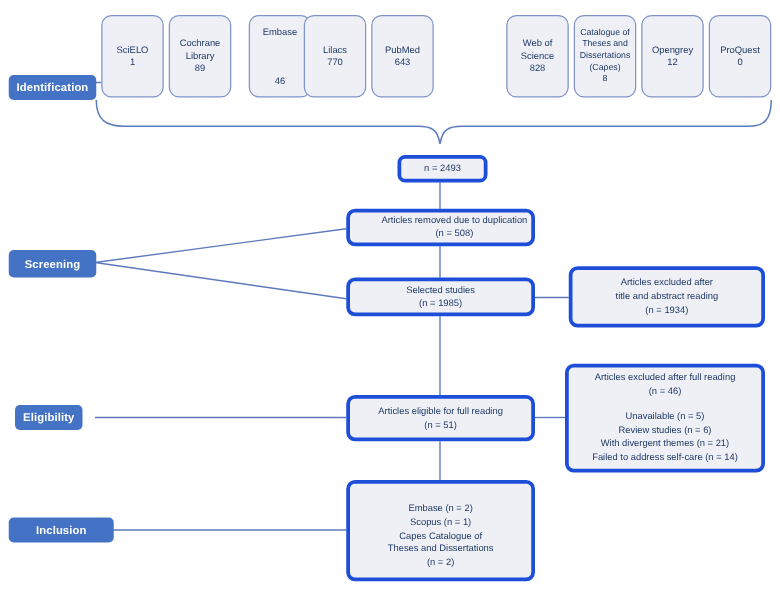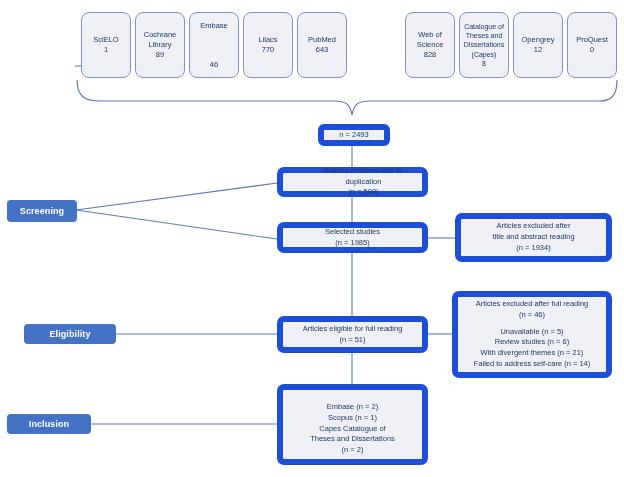--- a/index.html
+++ b/index.html
@@ -23,21 +23,21 @@
   .src-box{
     position:absolute;z-index:2;top:12px;width:50px;height:66px;
     background:#eef0f6;border:1px solid #8093c8;border-radius:8px;
     box-sizing:border-box;
     display:flex;flex-direction:column;align-items:center;justify-content:center;
     text-align:center;color:#1f3864;font-size:7.5px;line-height:1.3;
     padding:1px;
   }
   .flow-box{
     position:absolute;z-index:2;
-    background:#eef0f6;border:6px solid #1d4ed8;border-radius:7px;
+    background:#eef0f6;border:3px solid #1d4ed8;border-radius:7px;
     box-sizing:border-box;
     display:flex;flex-direction:column;align-items:center;justify-content:center;
     text-align:center;color:#1f3864;font-size:7.5px;line-height:1.45;
     padding:2px;
   }
   .spacer{height:9px;}
 </style>
 </head>
 <body>
 
@@ -56,33 +56,34 @@
 
     <path d="M76 210 L277 183" stroke="#5c7abd" stroke-width="1.1"></path>
     <path d="M76 210 L277 239" stroke="#5c7abd" stroke-width="1.1"></path>
 
     <path d="M428 238 L455 238" stroke="#5c7abd" stroke-width="1.1"></path>
     <path d="M76 334 L277 334" stroke="#5c7abd" stroke-width="1.1"></path>
     <path d="M428 334 L452 334" stroke="#5c7abd" stroke-width="1.1"></path>
     <path d="M76 424 L277 424" stroke="#5c7abd" stroke-width="1.1"></path>
   </svg>
 
+  <div class="stage-label" style="left:7px;top:60px;width:70px;height:20px;">Identification</div>
   <div class="stage-label" style="left:7px;top:200px;width:70px;height:22px;">Screening</div>
-  <div class="stage-label" style="left:24px;top:324px;width:92px;height:20px;">Eligibility</div>
+  <div class="stage-label" style="left:12px;top:324px;width:54px;height:20px;">Eligibility</div>
   <div class="stage-label" style="left:7px;top:414px;width:84px;height:20px;">Inclusion</div>
 
   <div class="src-box" style="left:81px;">
     <div>SciELO</div>
     <div>1</div>
   </div>
   <div class="src-box" style="left:135px;">
     <div>Cochrane Library</div>
     <div>89</div>
   </div>
-  <div class="src-box" style="left:189px;gap:29px;">
+  <div class="src-box" style="left:199px;gap:29px;">
     <div>Embase</div>
     <div>46</div>
   </div>
   <div class="src-box" style="left:243px;">
     <div>Lilacs</div>
     <div>770</div>
   </div>
   <div class="src-box" style="left:297px;">
     <div>PubMed</div>
     <div>643</div>

